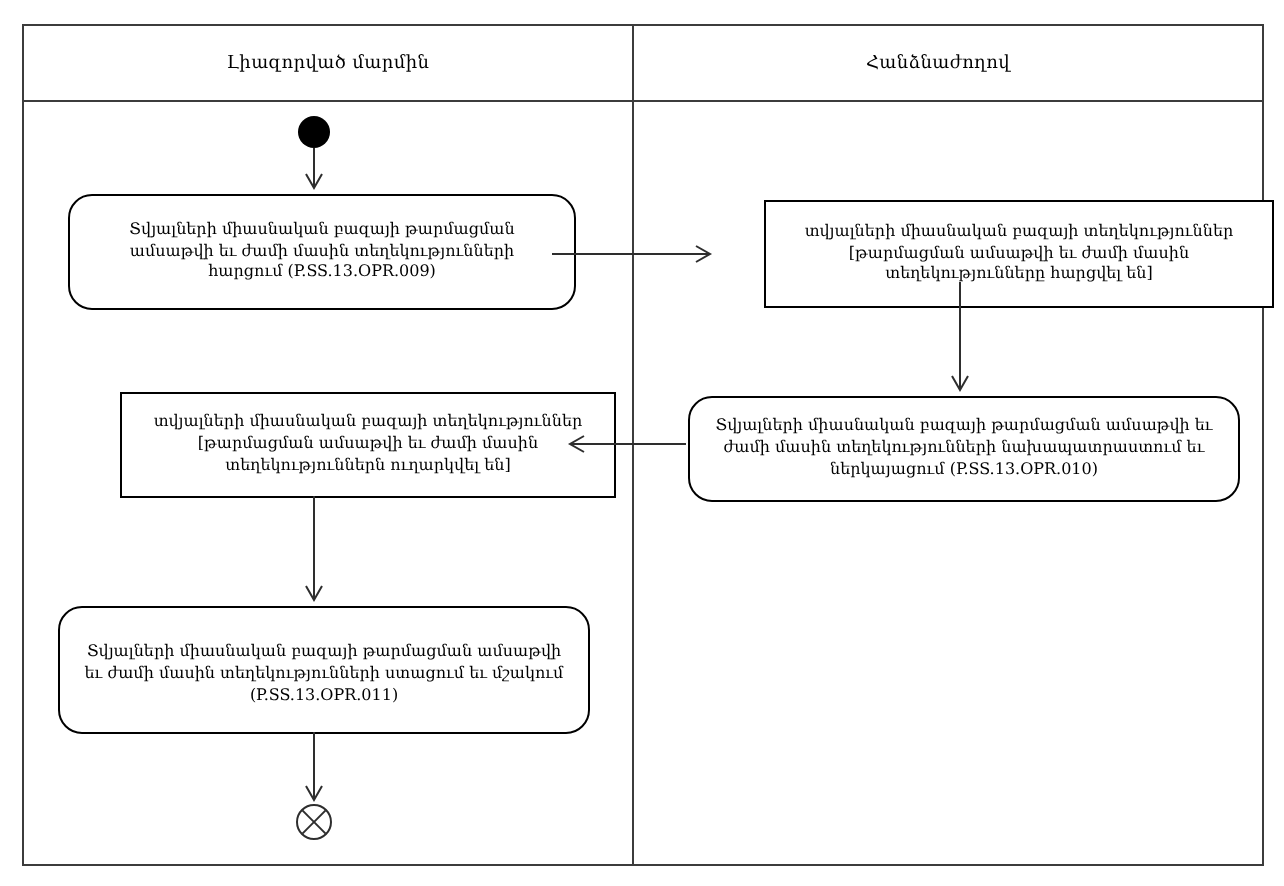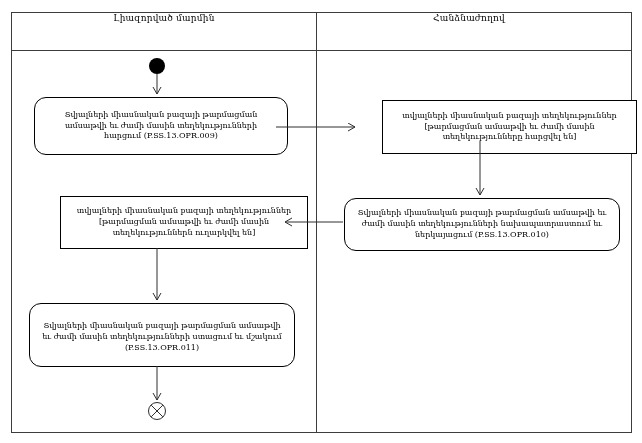--- a/index.html
+++ b/index.html
@@ -28,21 +28,21 @@
   }
   .header-divider {
     position: absolute;
     left: 0; top: 37px;
     width: 100%; height: 1px;
     background: #3c3c3c;
   }
   .lane-header {
     position: absolute;
     top: 0; height: 37px;
-    display: flex; justify-content: center;
+    display: flex; align-items: center; justify-content: center;
     font-size: 9px;
     letter-spacing: 0.2px;
   }
   .lane-header.left  { left: 0;     width: 304px; }
   .lane-header.right { left: 299px; width: 316px; }
 
   .node {
     position: absolute;
     box-sizing: border-box;
     border: 1px solid #000000;

